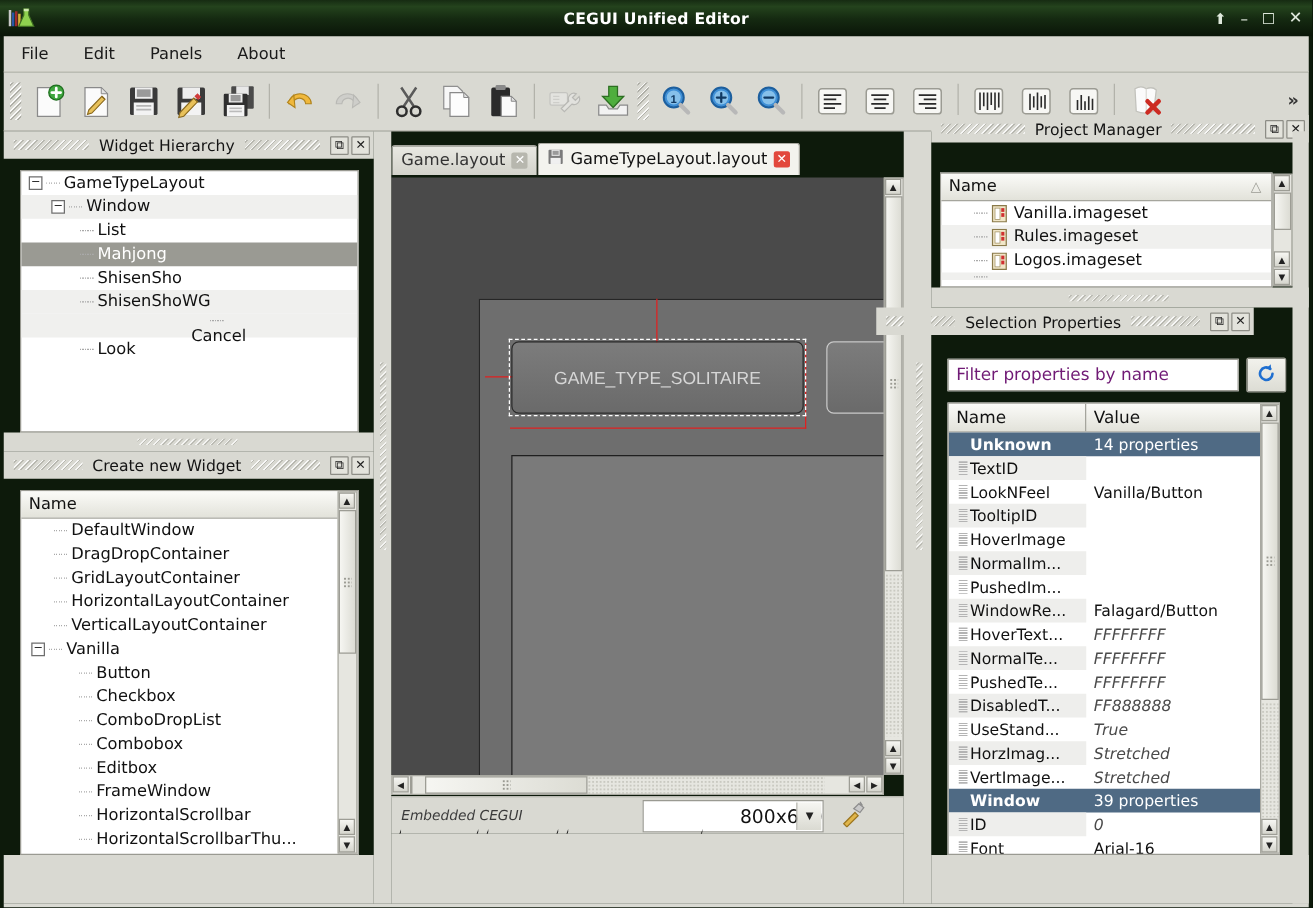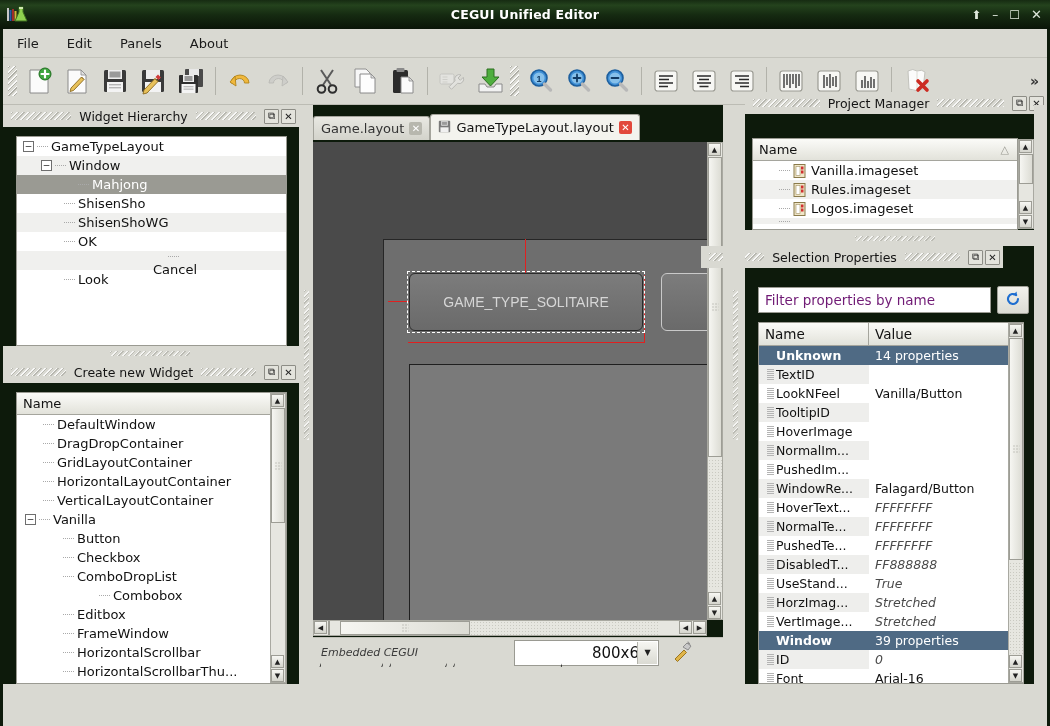--- a/index.html
+++ b/index.html
@@ -438,35 +438,35 @@
     <div class="tree-row" style="padding-left:6px;">
       <span class="twisty">−</span>
       <span class="stub"></span>
       <span>GameTypeLayout</span>
     </div>
     <div class="tree-row alt" style="padding-left:24px;">
       <span class="twisty">−</span>
       <span class="stub"></span>
       <span>Window</span>
     </div>
-    <div class="tree-row sel" style="padding-left:61px;">
+    <div class="tree-row" style="padding-left:47px;">
+      <span class="stub"></span>
+      <span>List</span>
+    </div>
+    <div class="tree-row sel" style="padding-left:47px;">
       <span class="stub"></span>
       <span>Mahjong</span>
     </div>
     <div class="tree-row" style="padding-left:47px;">
       <span class="stub"></span>
       <span>ShisenSho</span>
     </div>
     <div class="tree-row alt" style="padding-left:47px;">
       <span class="stub"></span>
       <span>ShisenShoWG</span>
-    </div>
-    <div class="tree-row" style="padding-left:47px;">
-      <span class="stub"></span>
-      <span>OK</span>
     </div>
     <div class="tree-row alt" style="padding-left:47px;flex-direction:column;">
       <span class="stub"></span>
       <span>Cancel</span>
     </div>
     <div class="tree-row" style="padding-left:47px;">
       <span class="stub"></span>
       <span>Look</span>
     </div>
   </div>
@@ -515,21 +515,21 @@
       <span>Button</span>
     </div>
     <div class="tree-row" style="padding-left:46px;">
       <span class="stub"></span>
       <span>Checkbox</span>
     </div>
     <div class="tree-row" style="padding-left:46px;">
       <span class="stub"></span>
       <span>ComboDropList</span>
     </div>
-    <div class="tree-row" style="padding-left:46px;margin-left:36px;">
+    <div class="tree-row" style="padding-left:46px;">
       <span class="stub"></span>
       <span>Combobox</span>
     </div>
     <div class="tree-row" style="padding-left:46px;">
       <span class="stub"></span>
       <span>Editbox</span>
     </div>
     <div class="tree-row" style="padding-left:46px;">
       <span class="stub"></span>
       <span>FrameWindow</span>

